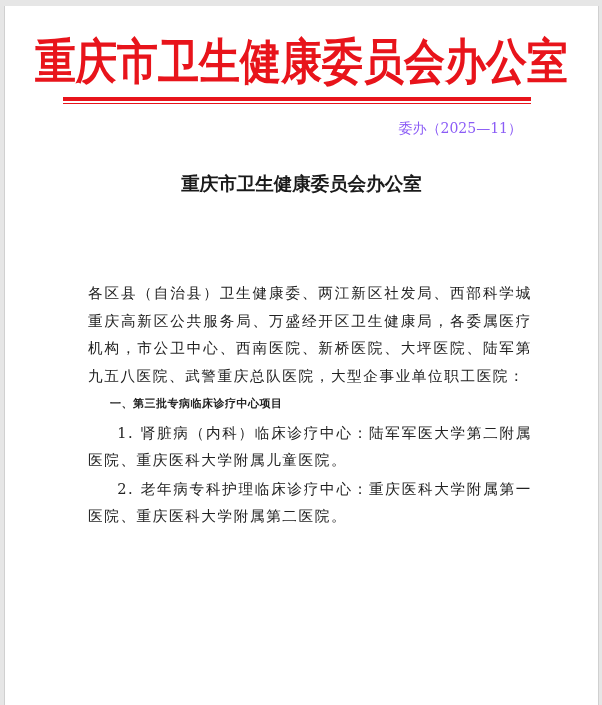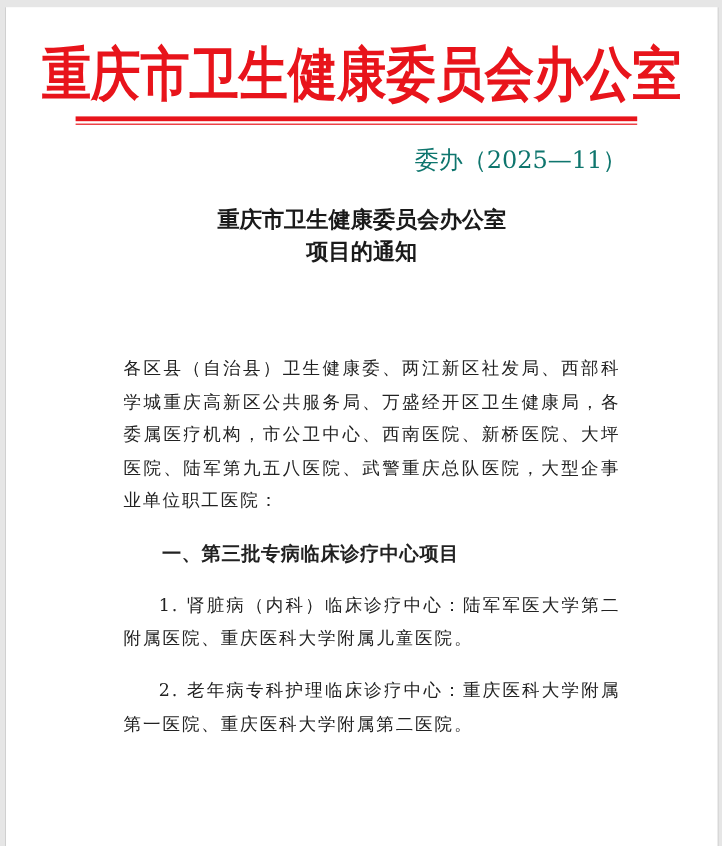--- a/index.html
+++ b/index.html
@@ -30,59 +30,58 @@
   .redline-thick {
     position: absolute; left: 58px; top: 91px; width: 468px; height: 4px;
     background: #e8141b;
   }
   .redline-thin {
     position: absolute; left: 58px; top: 97px; width: 468px; height: 1px;
     background: #e8141b;
   }
   .docnum {
     position: absolute; right: 76px; top: 114px;
-    font-size: 20px; color: #0f766e;
+    font-size: 14px; color: #8b5cf6;
   }
   .title {
     position: absolute; left: 0; top: 164px; width: 593px;
     text-align: center;
     font-weight: bold;
     font-size: 18.5px;
     line-height: 27px;
     color: #1a1a1a;
   }
   .body {
     position: absolute; left: 82px; top: 272px; width: 446px;
     font-size: 14.6px;
     line-height: 27.5px;
     letter-spacing: 1.6px;
     color: #222;
   }
-  .body p { margin: 16px; text-align: justify; }
+  .body p { margin: 1px; text-align: justify; }
   .indent { text-indent: 2em; }
   .h1 {
     font-family: "DejaVu Sans", "Liberation Sans", sans-serif;
     font-weight: bold;
     letter-spacing: 0.5px;
-    font-size: 16px;
+    font-size: 11px;
   }
 </style>
 </head>
 <body>
 
 <div class="page">
   <div class="masthead">重庆市卫生健康委员会办公室</div>
   <div class="redline-thick"></div>
   <div class="redline-thin"></div>
 
   <div class="docnum">委办（2025—11）</div>
 
   <div class="title">
     <div>重庆市卫生健康委员会办公室</div>
-    <div>项目的通知</div>
   </div>
 
   <div class="body">
     <p>各区县（自治县）卫生健康委、两江新区社发局、西部科学城重庆高新区公共服务局、万盛经开区卫生健康局，各委属医疗机构，市公卫中心、西南医院、新桥医院、大坪医院、陆军第九五八医院、武警重庆总队医院，大型企事业单位职工医院：</p>
     <p class="indent h1">一、第三批专病临床诊疗中心项目</p>
     <p class="indent">1. 肾脏病（内科）临床诊疗中心：陆军军医大学第二附属医院、重庆医科大学附属儿童医院。</p>
     <p class="indent">2. 老年病专科护理临床诊疗中心：重庆医科大学附属第一医院、重庆医科大学附属第二医院。</p>
   </div>
 </div>
 

